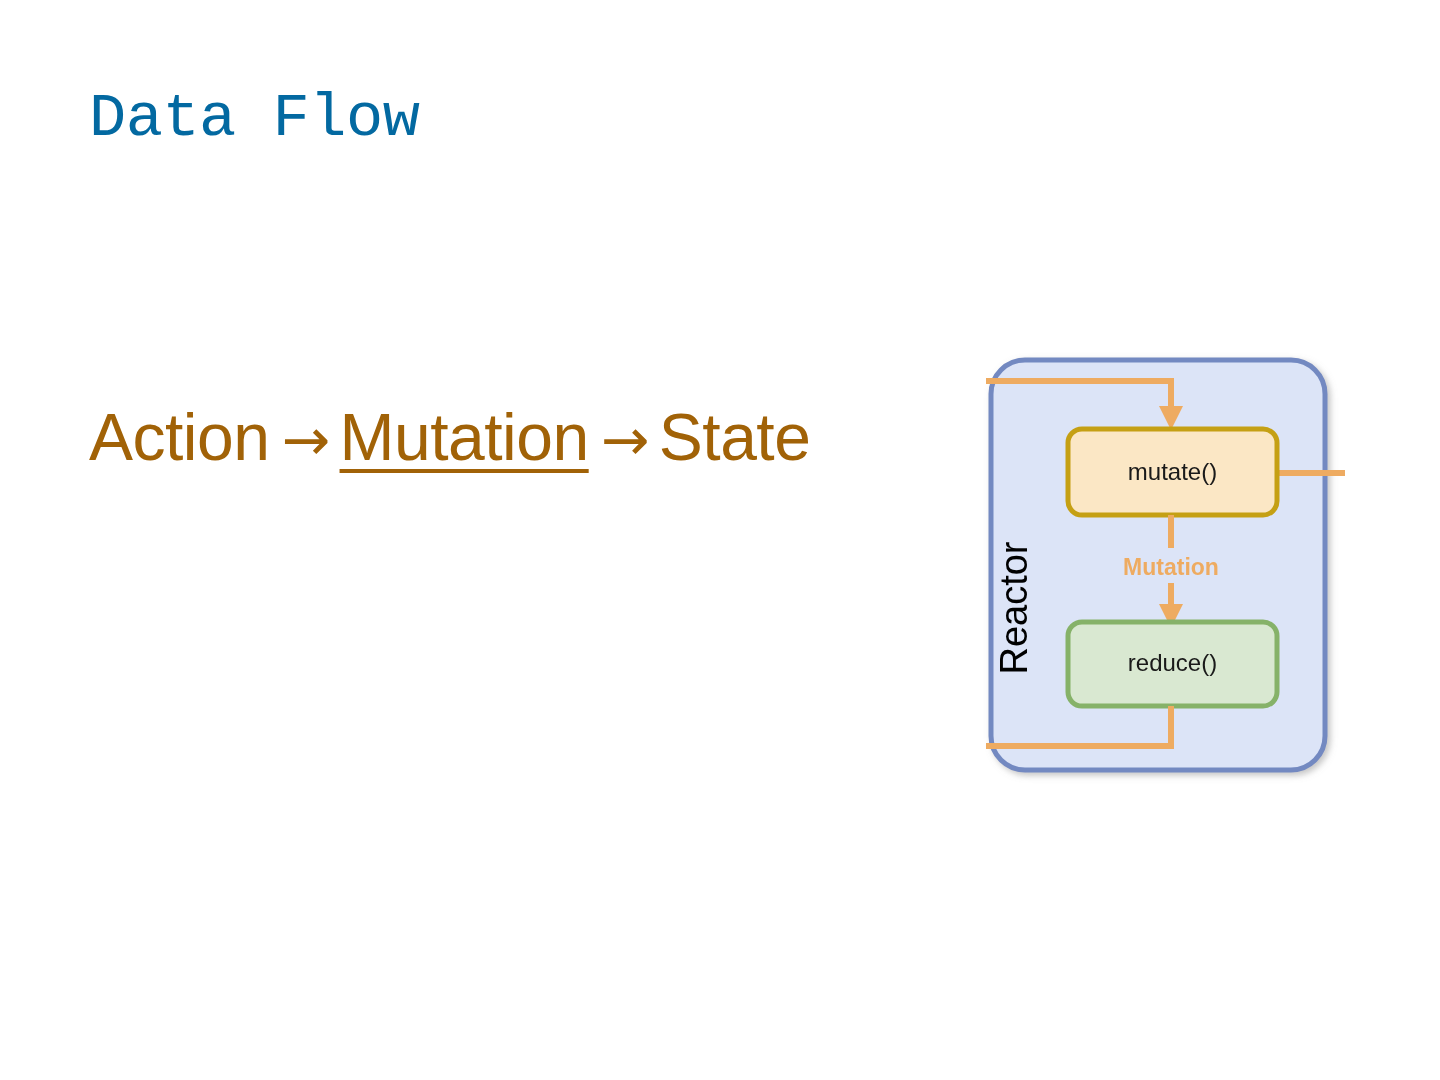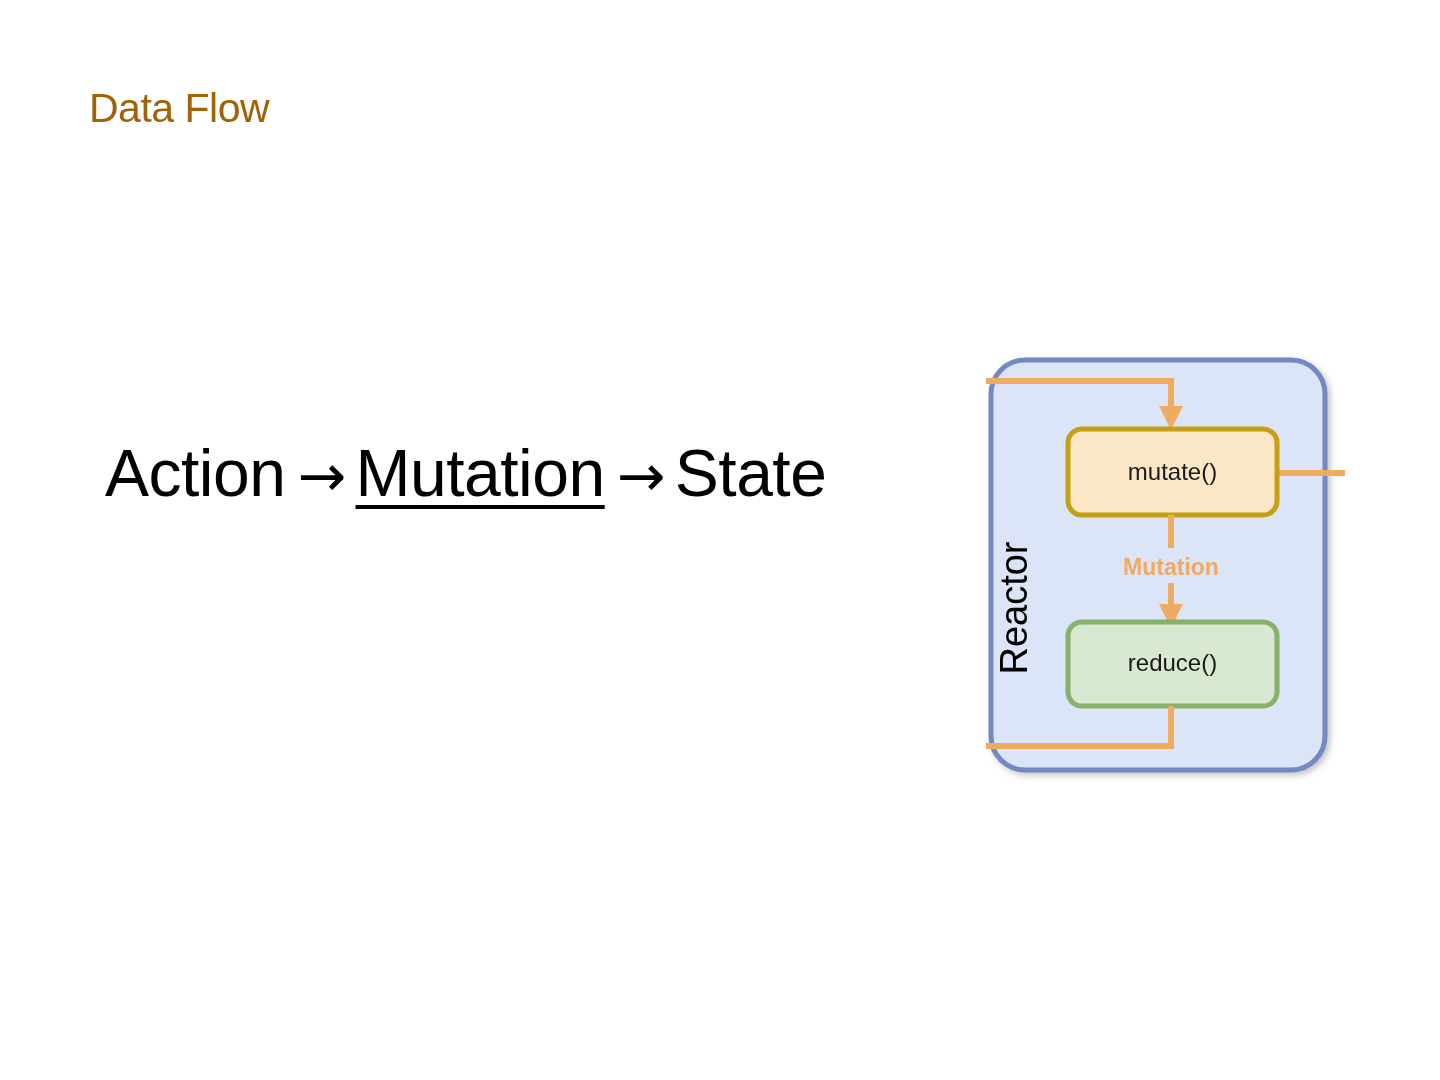--- a/index.html
+++ b/index.html
@@ -20,42 +20,41 @@
     position: absolute;
     inset: 0;
     background: #ffffff;
   }
 
   
   .slide-title {
     position: absolute;
     left: 89px;
     top: 88px;
-    font-family: Liberation Sans, sans-serif;
-    font-size: 41px;
+    font-family: Liberation Mono, monospace;
+    font-size: 62px;
     font-weight: 400;
-    color: #a16207;
+    color: #0369a1;
     letter-spacing: -0.5px;
     line-height: 1.0;
     white-space: nowrap;
   }
 
   
   .flow-line {
     position: absolute;
     left: 89px;
-    top: 436px;
+    top: 400px;
     font-family: "Liberation Sans", sans-serif;
     font-size: 66px;
     font-weight: 400;
-    color: #000000;
+    color: #a16207;
     line-height: 1.15;
     white-space: nowrap;
     letter-spacing: -0.5px;
-    margin-left: 16px;
   }
   .flow-line .arrow-glyph {
     padding: 0 10px 0 12px;
     font-family: "DejaVu Sans", sans-serif;
     font-size: 58px;
   }
   .flow-line .term-underline {
     text-decoration: underline;
     text-underline-offset: 9px;
     text-decoration-thickness: 4px;

